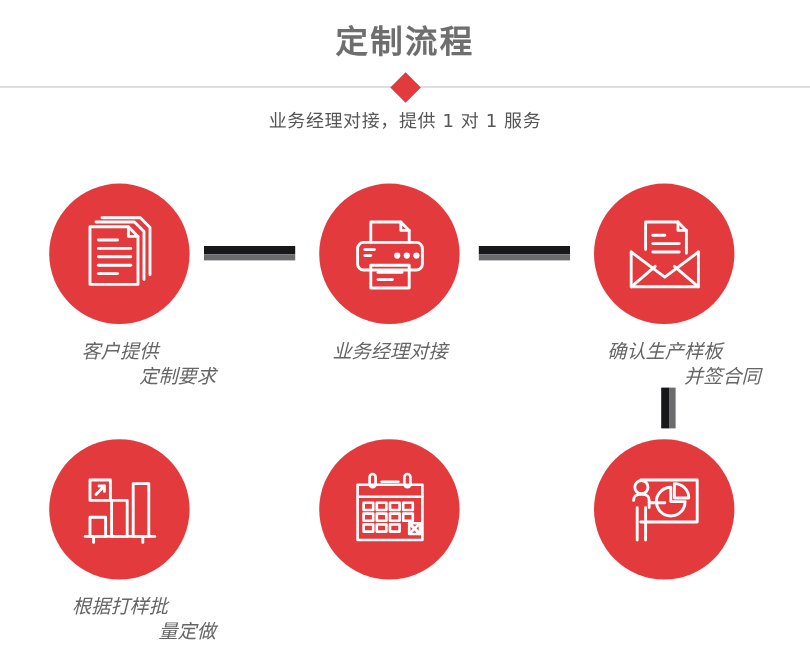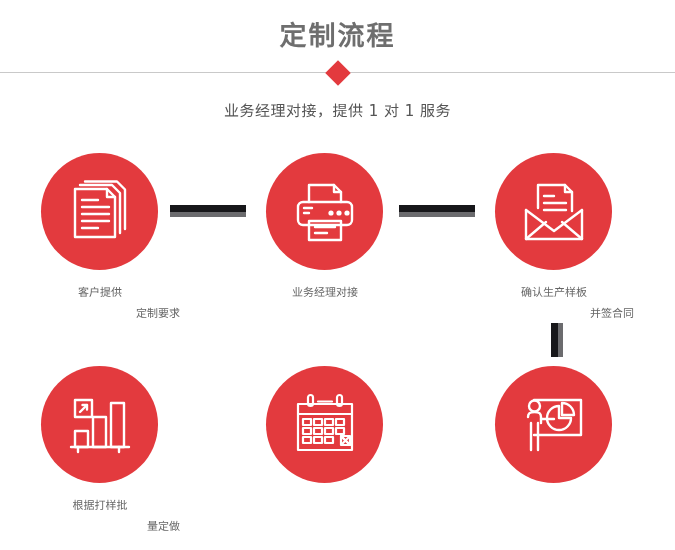--- a/index.html
+++ b/index.html
@@ -62,21 +62,21 @@
     top: -8px;
     left: 50%;
     margin-left: -9px;
     width: 18px;
     height: 18px;
     background: #e33a3e;
     transform: rotate(45deg);
   }
   .subtitle {
     position: absolute;
-    top: 99px;
+    top: 89px;
     left: 0;
     width: 675px;
     text-align: center;
     font-size: 15px;
     color: #555555;
     line-height: 24px;
     letter-spacing: 0.5px;
   }
 
   
@@ -121,23 +121,24 @@
   .circle svg {
     display: block;
   }
 
   .step-label {
     position: absolute;
     top: 142px;
     left: 0;
     width: 160px;
     text-align: center;
-    font-size: 11px;
+    font-size: 16px;
     color: #666666;
     line-height: 21px;
+    font-style: italic;
   }
   .step-label .line2 {
     display: block;
     text-align: right;
   }
 
   
   .conn-h {
     position: absolute;
     width: 76px;

